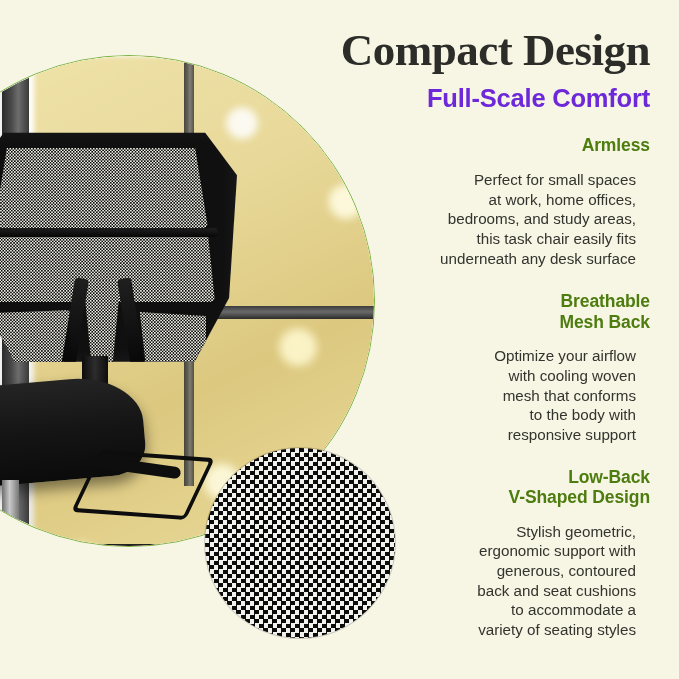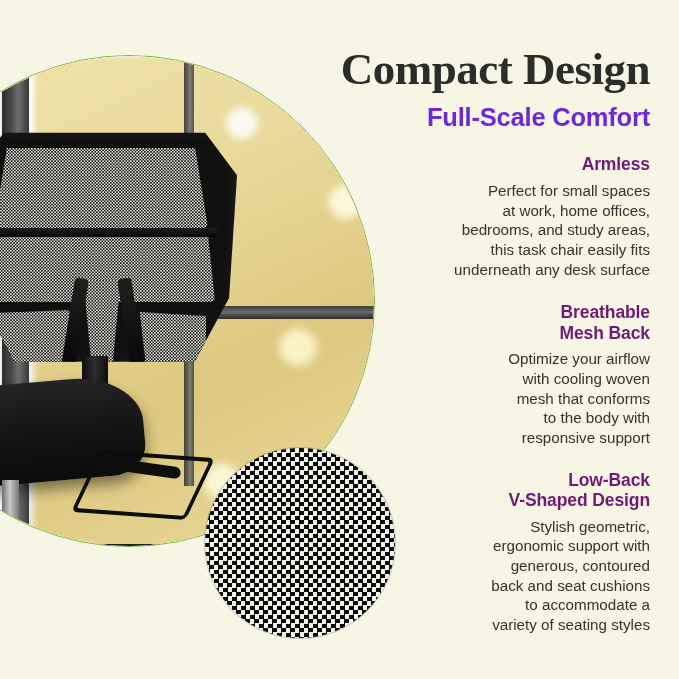--- a/index.html
+++ b/index.html
@@ -151,21 +151,21 @@
     overflow:hidden;
     background-color:#0c0c0c;
     background-image:repeating-conic-gradient(#0c0c0c 0% 25%, #f2f2ec 0% 50%);
     background-size:9px 9px;
     box-shadow:0 0 0 1px rgba(0,0,0,.18);
   }
 
   
   .copy{
     position:absolute;
-    right:29px; top:47px;
+    right:29px; top:28px;
     width:408px;
     text-align:right;
   }
   .title{
     font-family:"Liberation Serif", serif;
     font-weight:700;
     font-size:45px;
     line-height:1.02;
     letter-spacing:-0.5px;
     color:#2c2c29;
@@ -179,32 +179,32 @@
     letter-spacing:-0.2px;
     color:#6d28d9;
     margin:9px 0 0 0;
   }
   .feature{ margin-top:24px; }
   .feature-title{
     font-family:"Liberation Sans", sans-serif;
     font-weight:700;
     font-size:17.5px;
     line-height:1.17;
-    color:#701a75;
+    color:#4d7c0f;
     margin:5px 0 6px 0;
     letter-spacing:-0.1px;
     white-space:pre-line;
   }
   .feature-body{
     font-family:"Liberation Sans", sans-serif;
     font-weight:400;
     font-size:15.2px;
     line-height:1.295;
     color:#34342f;
-    margin:0;
+    margin:14px;
     white-space:pre-line;
   }
   .f1{ margin-top:22px; }
   .f2{ margin-top:22px; }
   .f3{ margin-top:23px; }
 </style>
 </head>
 <body>
 
 <div id="page">

